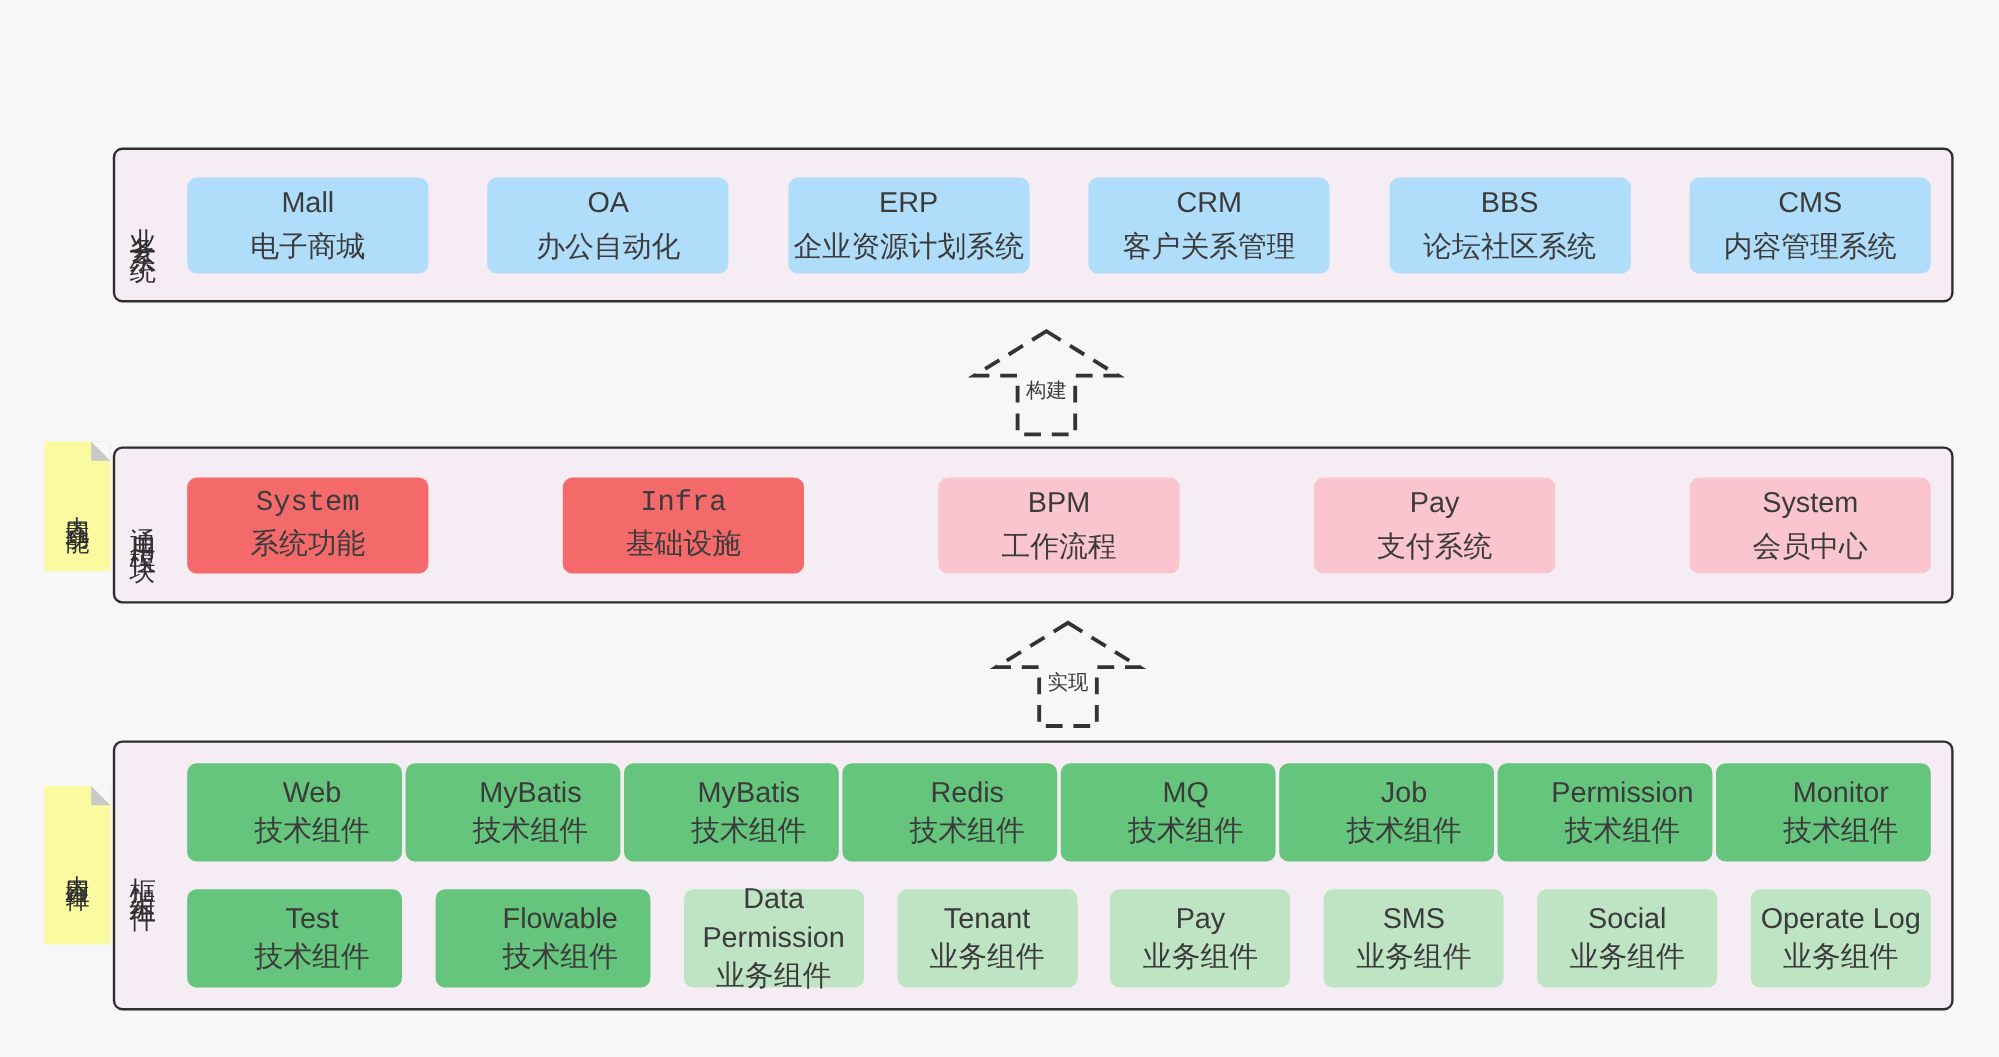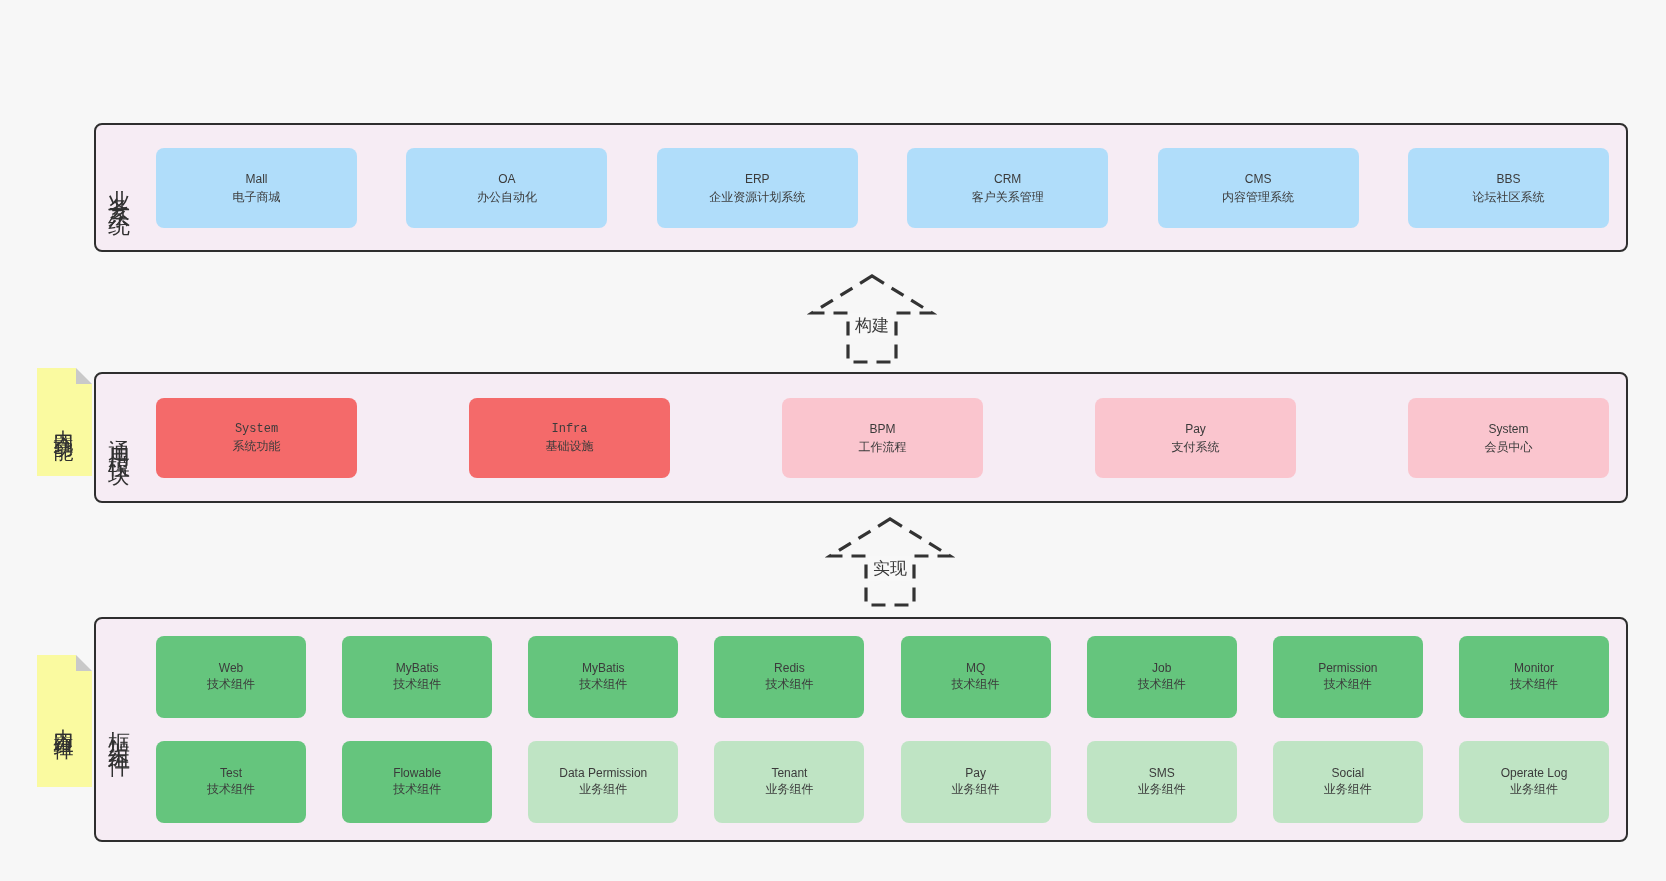--- a/index.html
+++ b/index.html
@@ -28,28 +28,28 @@
     display:flex;align-items:center;justify-content:space-between;
   }
   .boxes-col{
     position:absolute;left:60px;right:17px;top:0;bottom:0;
     display:flex;flex-direction:column;justify-content:center;gap:23px;
   }
   .boxes-col .row{display:flex;justify-content:space-between;}
   .box{
     border-radius:8px;display:flex;flex-direction:column;
     align-items:center;justify-content:center;text-align:center;
-    font-size:12px;line-height:1.5;color:#3b3b3b;
+    font-size:24px;line-height:1.5;color:#3b3b3b;
   }
   .box-lg{width:201px;height:80px;}
   .box-sm{width:150px;height:82px;line-height:1.33;}
   .v-blue{background:#b0ddfa;}
   .v-red{background:#f46a6a;font-family:Liberation Mono, monospace;}
   .v-pink{background:#fac5ce;text-align:center;}
-  .v-green{background:#65c57d;}
+  .v-green{background:#65c57d;padding-left:29px;}
   .v-lgreen{background:#bfe4c4;}
   
   .sticky{position:absolute;left:37px;width:55px;background:#fafaa0;}
   #sticky-modules{top:368px;height:108px;}
   #sticky-framework{top:655px;height:132px;}
   .sticky::after{
     content:"";position:absolute;top:0;right:0;width:0;height:0;
     border-style:solid;border-width:0 16px 16px 0;
     border-color:transparent #f7f7f7 #c9c9c9 transparent;
   }
@@ -85,26 +85,26 @@
     </div>
     <div class="box box-lg v-blue">
       <span>ERP</span>
       <span>企业资源计划系统</span>
     </div>
     <div class="box box-lg v-blue">
       <span>CRM</span>
       <span>客户关系管理</span>
     </div>
     <div class="box box-lg v-blue">
+      <span>BBS</span>
+      <span>论坛社区系统</span>
+    </div>
+    <div class="box box-lg v-blue">
       <span>CMS</span>
       <span>内容管理系统</span>
-    </div>
-    <div class="box box-lg v-blue">
-      <span>BBS</span>
-      <span>论坛社区系统</span>
     </div>
   </div>
 </section>
 
 <div class="arrow" id="arrow-build">
   <svg width="130" height="92" viewBox="0 0 130 92">
     <path d="M65 3 L125 40 L89 40 L89 89 L41 89 L41 40 L5 40 Z" fill="none" stroke="#333333" stroke-width="3.2" stroke-dasharray="14 9"></path>
   </svg>
   <span class="arrow-label">构建</span>
 </div>

